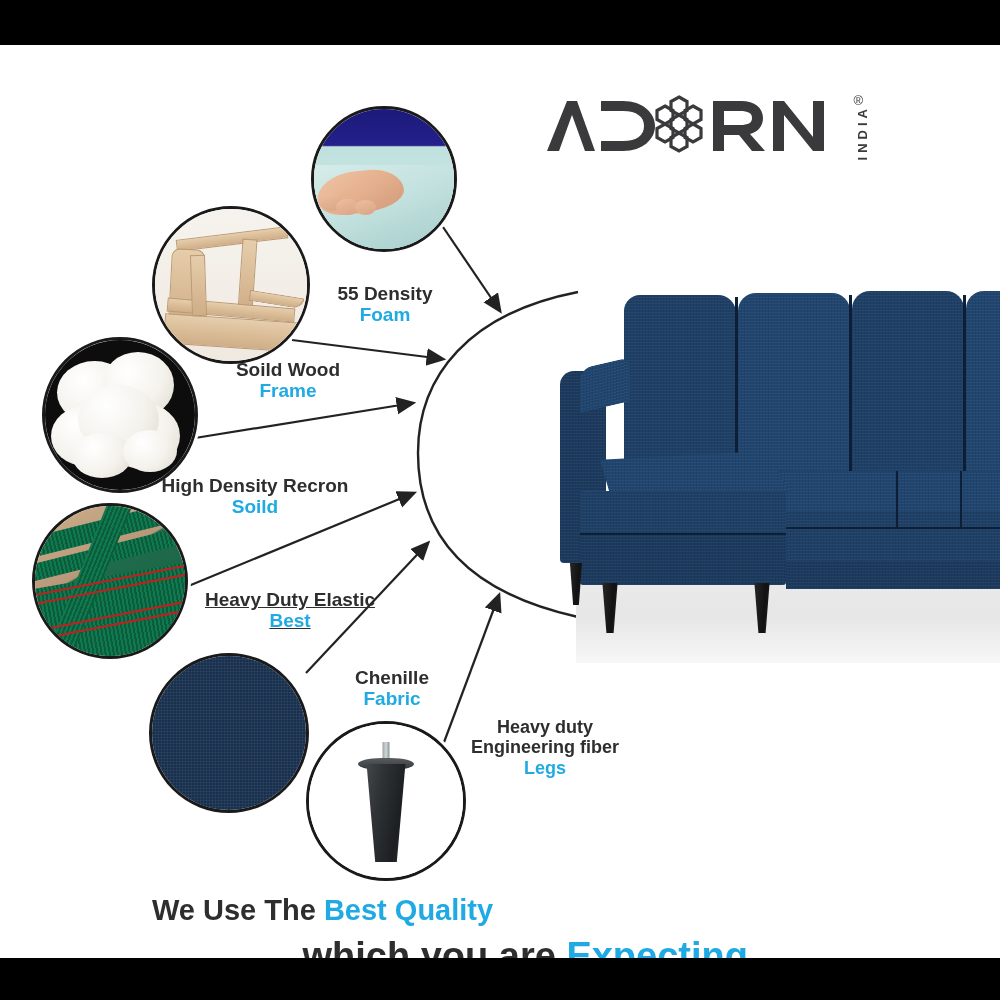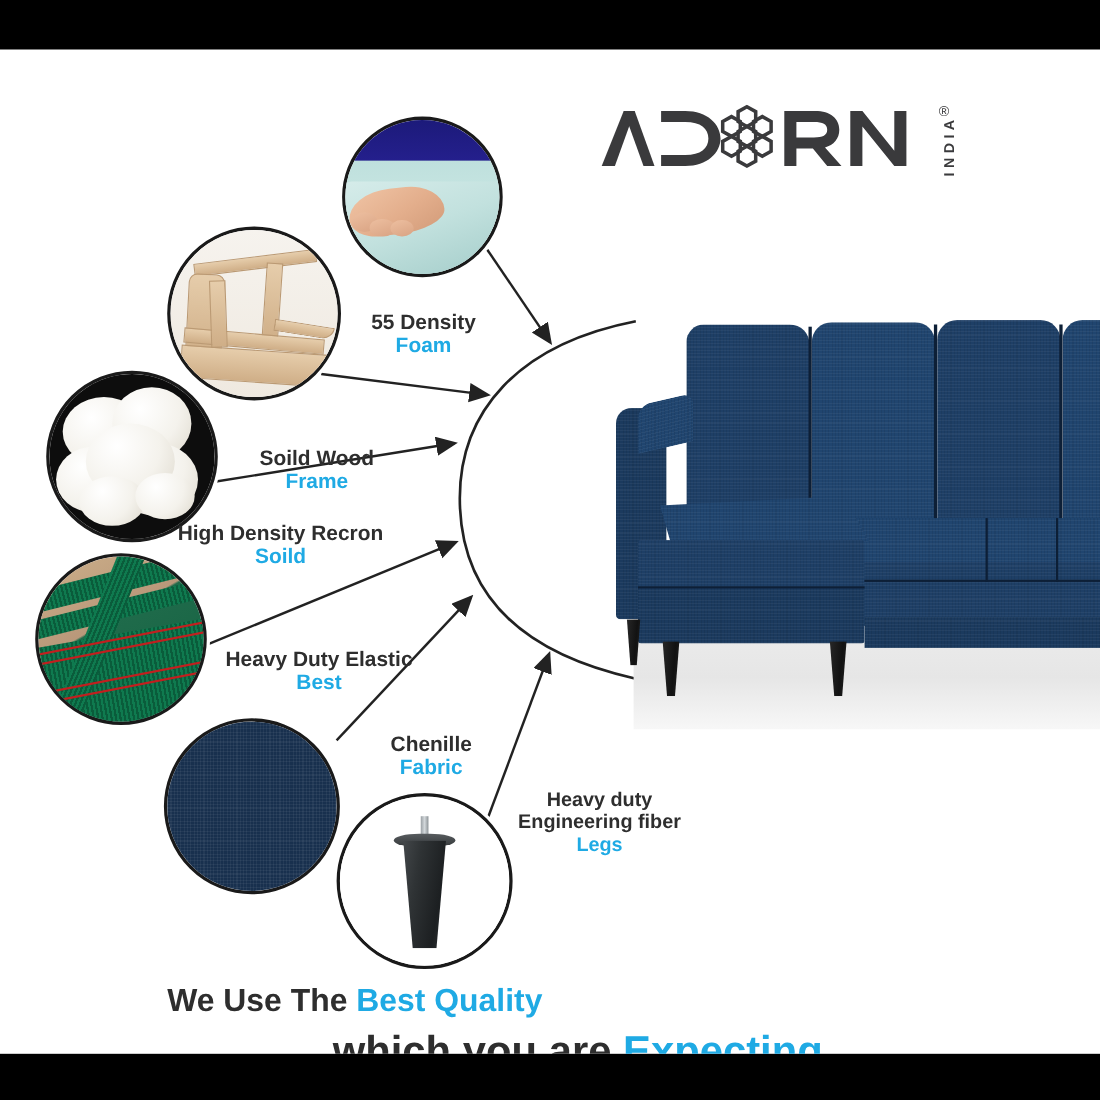--- a/index.html
+++ b/index.html
@@ -93,23 +93,23 @@
 
   
   #diagram-svg { position:absolute; left:0; top:0; width:1000px; height:913px; pointer-events:none; }
 
   
   .label { position:absolute; font-weight:700; color:#2e2e2e; line-height:1.13; }
   .label .accent { color:#1faae4; display:block; }
   .lbl-line { display:block; }
 
   #label-foam   { left:300px; top:238px; width:170px; text-align:center; font-size:19px; }
-  #label-wood   { left:188px; top:314px; width:200px; text-align:center; font-size:19px;margin-top:48px; }
+  #label-wood   { left:188px; top:314px; width:200px; text-align:center; font-size:19px; }
   #label-fiber  { left:140px; top:430px; width:230px; text-align:center; font-size:19px; }
-  #label-belt   { left:180px; top:544px; width:220px; text-align:center; font-size:19px; }
+  #label-belt   { left:180px; top:544px; width:220px; text-align:center; font-size:19px;text-decoration:underline; }
   #label-fabric { left:312px; top:622px; width:160px; text-align:center; font-size:19px; }
   #label-legs   { left:440px; top:672px; width:210px; text-align:center; font-size:18px; }
 
   
   #sofa { position:absolute; left:556px; top:230px; width:460px; height:390px; }
   .sf { position:absolute; }
   .nv  { background:#1e3f66; }
   .nv2 { background:#1b3a5e; }
   .nv3 { background:#20456f; }
   .weave {

